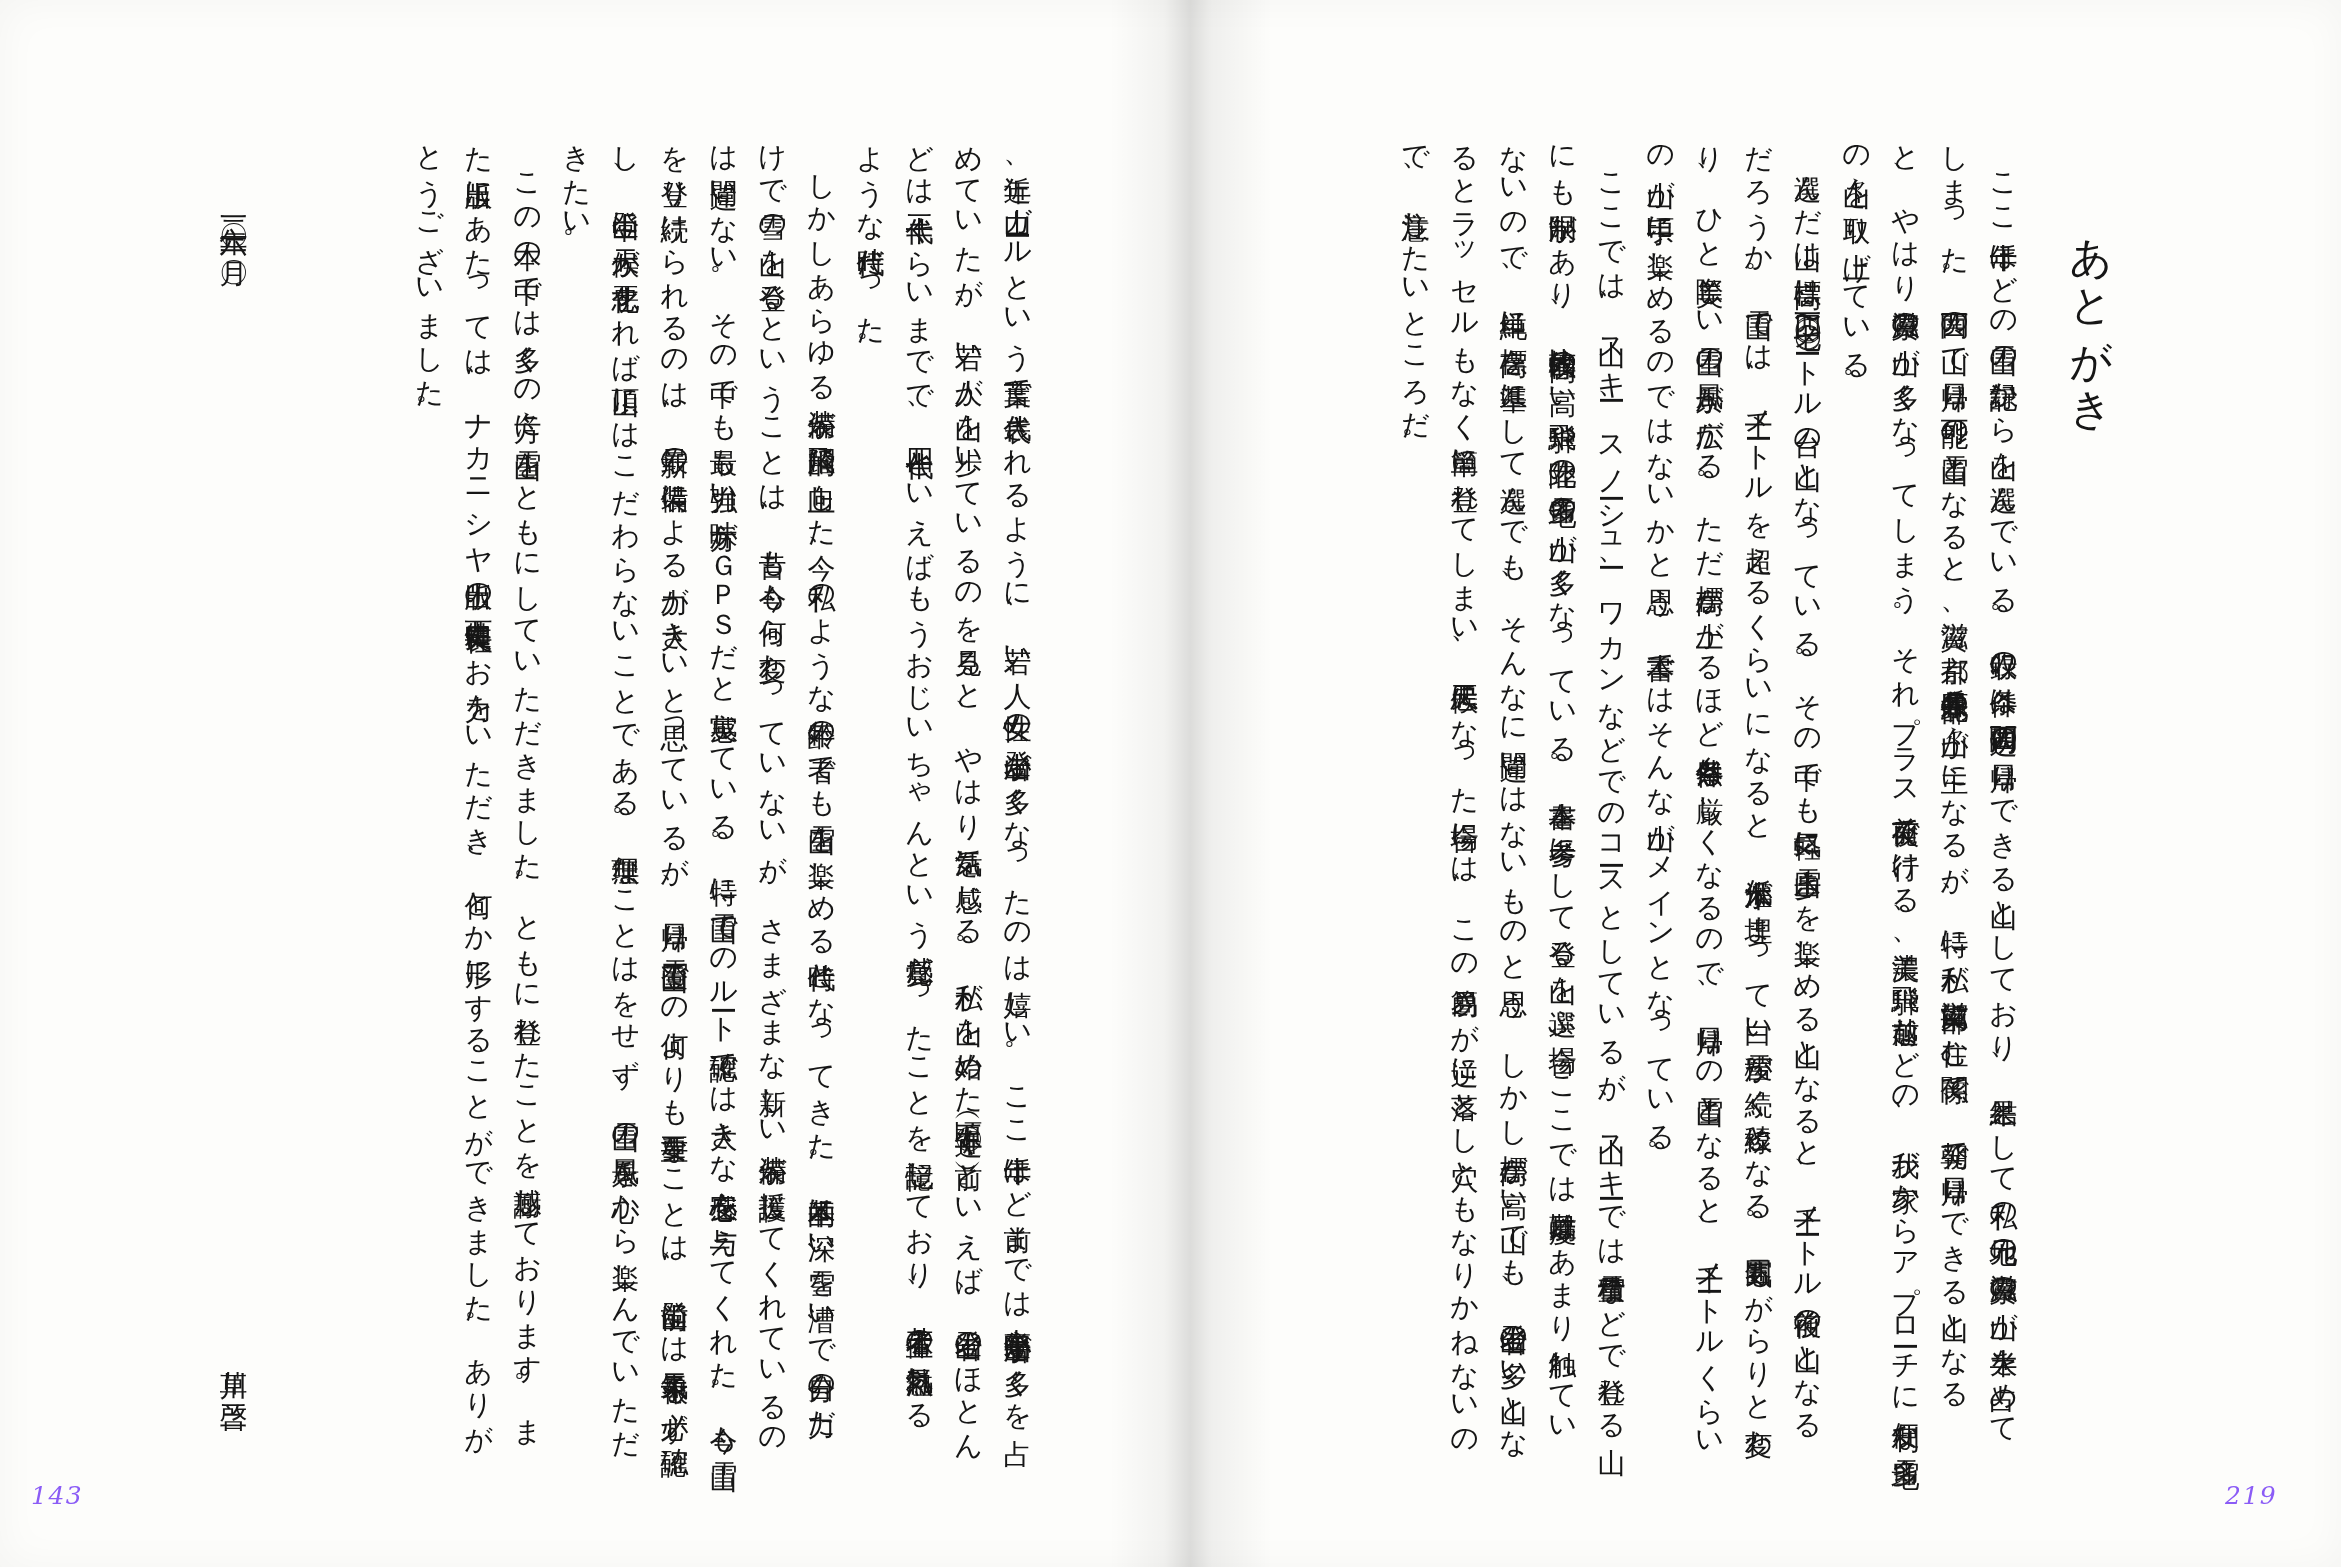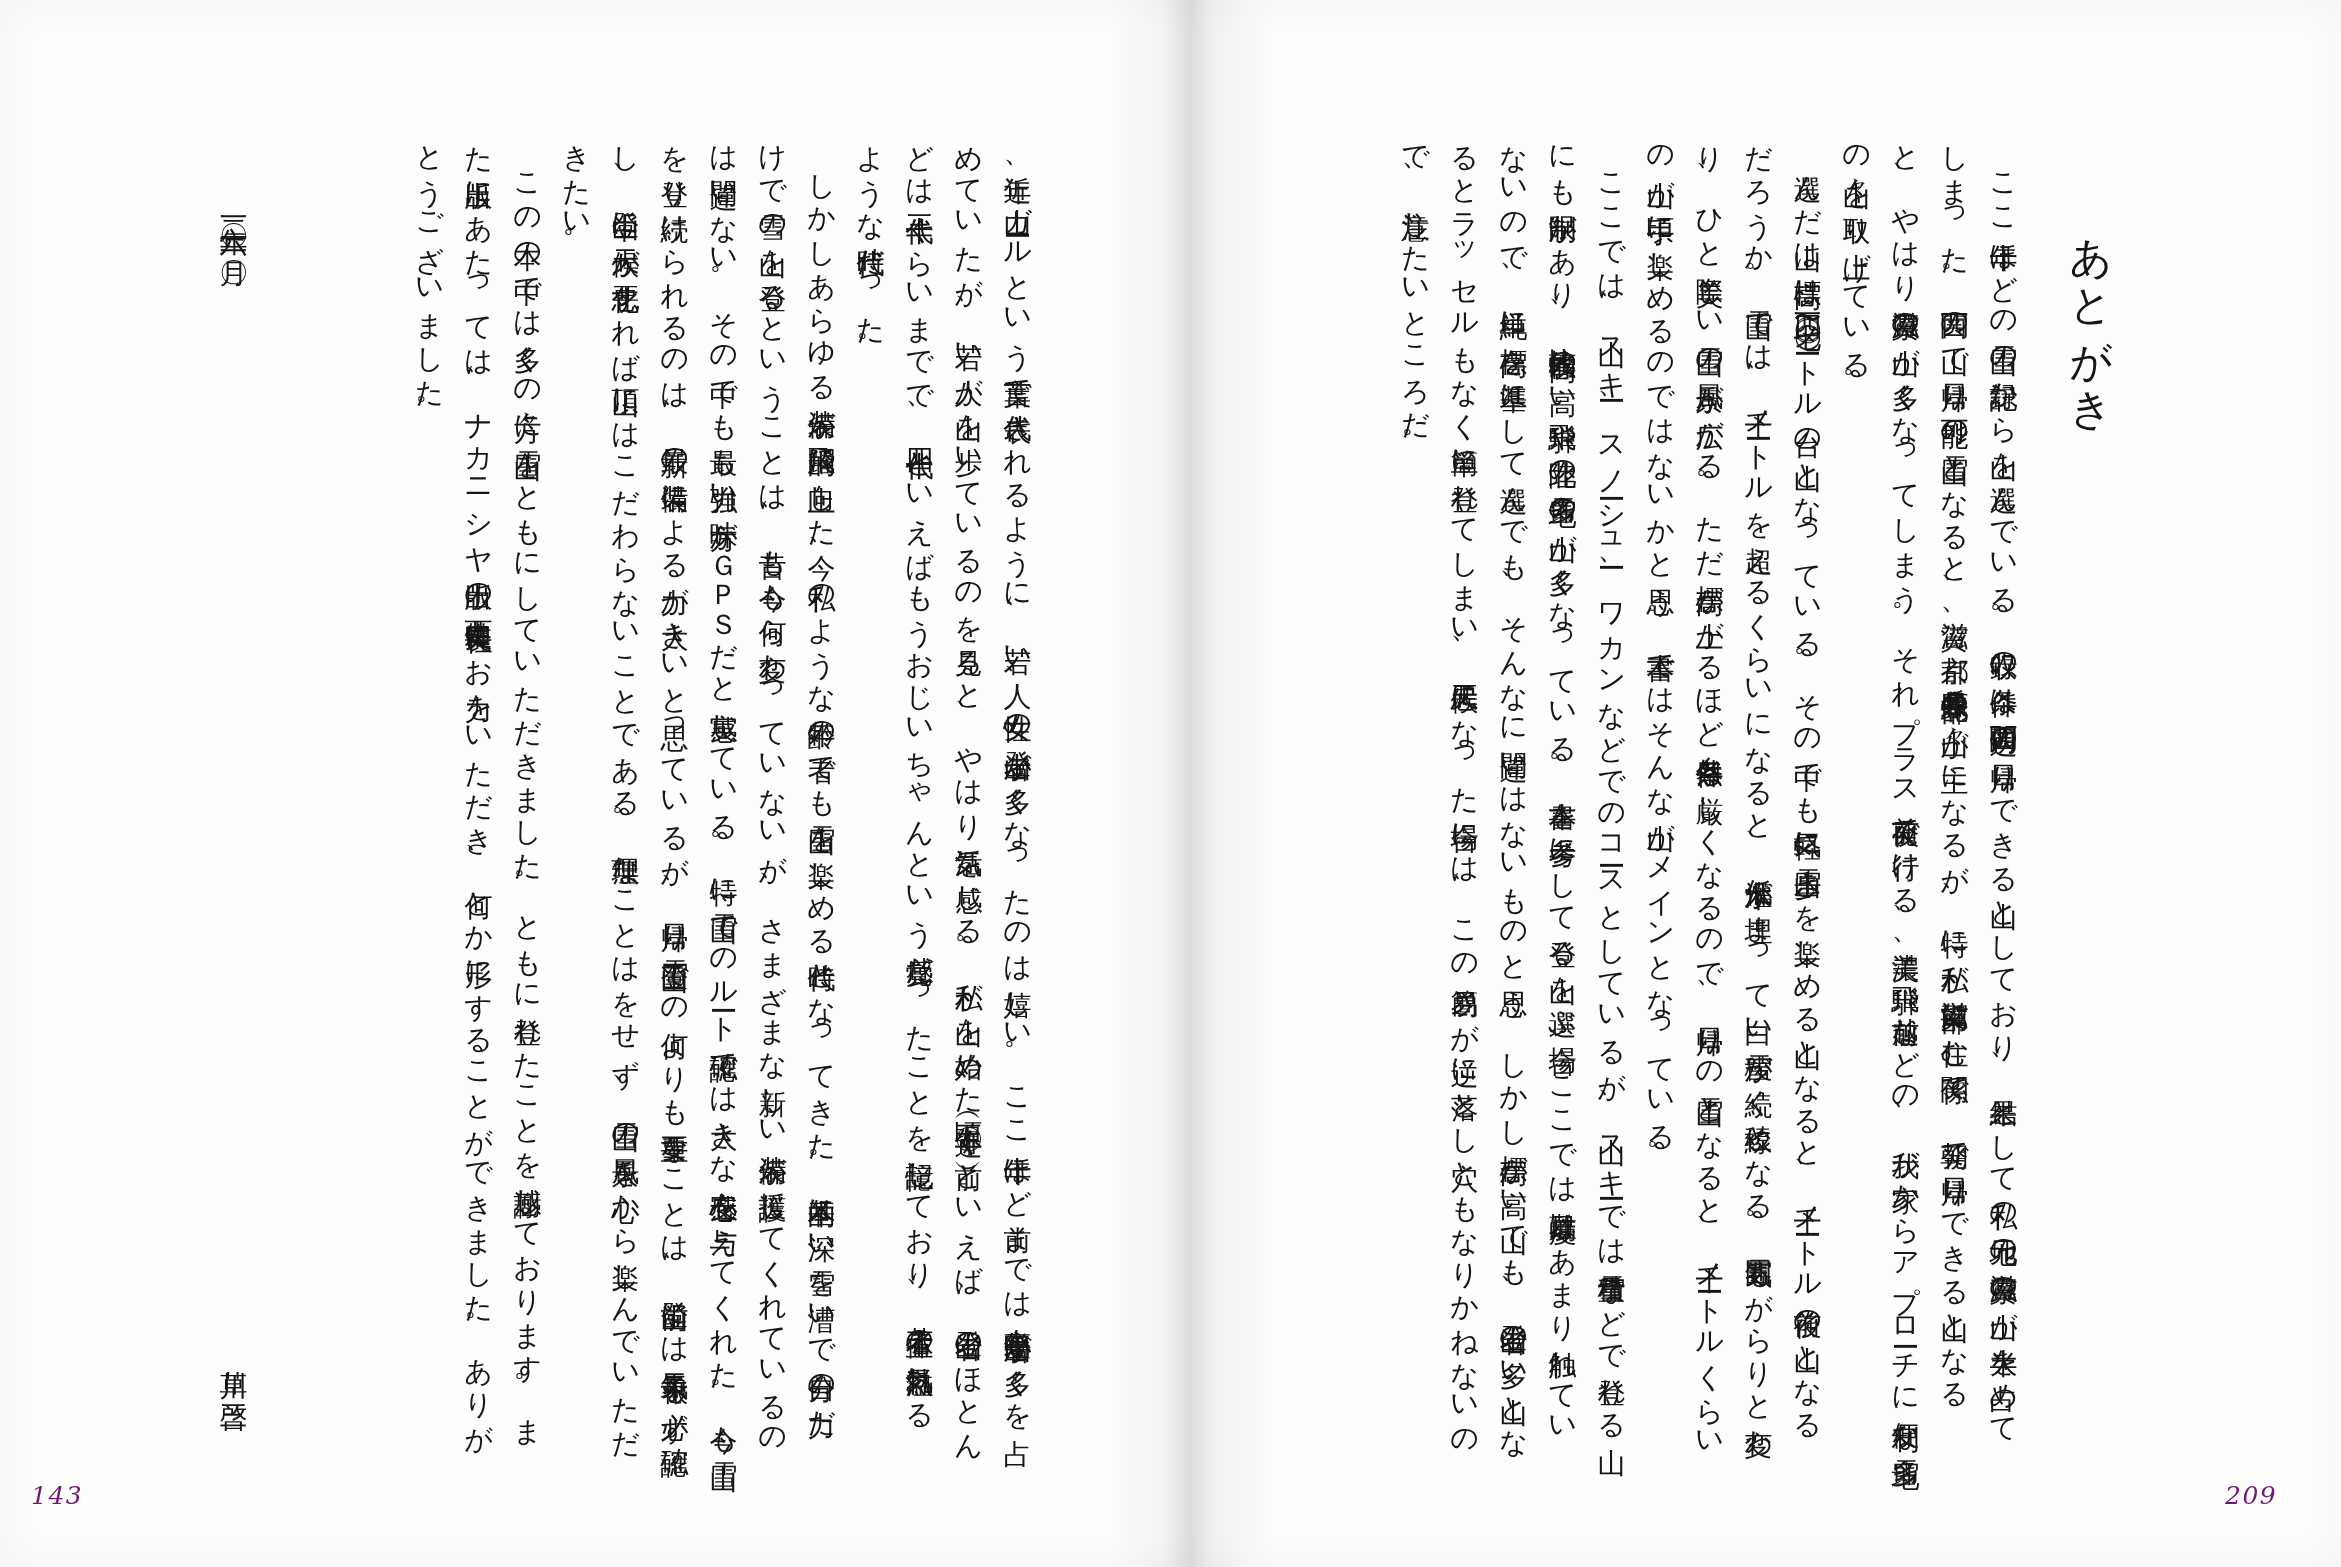--- a/index.html
+++ b/index.html
@@ -91,40 +91,40 @@
     bottom: 65px;
     right: 0;
   }
 
   .pagenum {
     position: absolute;
     top: 1481px;
     font-size: 25px;
     font-style: italic;
     letter-spacing: 1.5px;
-    color: #701a75;
+    color: #8b5cf6;
   }
   .pagenum-left  { left: 31px; }
   .pagenum-right { left: 1054px; } 
 </style>
 </head>
 <body>
 
 <div class="spread">
 
   <div class="gutter"></div>
 
   <section class="page right-page">
     <div class="vtext right-vtext">
       <h1>あとがき</h1>
       <p>ここ十年ほどの雪山の記録から山を選んでいる。収録の条件は関西周辺の日帰りできる山としており、結果として私の地元の滋賀県の山が大半を占めてしまった。関西の山で日帰り可能の雪山となると、滋賀、京都、兵庫各県北部の山々が主になるが、特に私が滋賀南部に住む関係で、朝発で日帰りできる山となると、やはり滋賀県の山が多くなってしまう。それプラス前夜発で行ける、美濃、飛騨、越前などの、我が家からアプローチに便利な多雪地の山々を取り上げている。</p>
       <p>選んだ山は標高は四〇〇〜一七〇〇メートル台の山となっている。その中でも気軽に雪山歩きを楽しめる山となると、千メートル前後の山となるだろうか。雪山では、千メートルを超えるくらいになると、低灌木が埋まって白い雪稜が続く稜線となる。雰囲気もがらりと変わり、ひと際美しい雪山の風景が広がる。ただ標高が上がるほど自然条件も厳しくなるので、日帰りの雪山となると、千メートルくらいの山が手頃に楽しめるのではないかと思う。本書ではそんな山がメインとなっている。</p>
       <p>ここでは、山スキー、スノーシュー、ワカンなどでのコースとしているが、山スキーでは積雪量などで登れる山にも制限があり、比較的標高の高い飛騨や北陸の多雪地の山が多くなっている。本書を参考にして登る山を選ぶ場合、ここでは難易度はあまり触れていないので、単純に標高を基準にして選んでも、そんなに間違いはないものと思う。しかし標高が高い山でも、登山者の多い山となるとラッセルもなく簡単に登れてしまい、悪天候になった場合には、この簡易さが逆に落とし穴ともなりかねないので、注意したいところだ。</p>
     </div>
-    <div class="pagenum pagenum-right">209</div>
+    <div class="pagenum pagenum-right">219</div>
   </section>
 
   <section class="page left-page">
     <div class="vtext left-vtext">
       <p>近年、山ガールという言葉で代表されるように、若い人、女性の登山者が多くなったのは嬉しい。ここ十年ほど前までは中高年登山者が多くを占めていたが、若い人が山を歩いているのを見ると、やはり活気を感じる。私が山を始めた頃（五〇年近く前）といえば、登山者のほとんどは三十代くらいまでで、四十代といえばもうおじいちゃんという感覚だったことを記憶しており、若者主体の熱気溢れるような時代だった。</p>
       <p>しかしあらゆる装備が飛躍的に向上した今、私のような年齢の者でも雪山を楽しめる時代となってきた。基本的に深い雪を漕いで自分の力だけで雪の山を登るということは、昔も今も何ら変わっていないが、さまざまな新しい装備が援護してくれているのは間違いない。その中でも最も力強い味方がＧＰＳだと実感している。特に雪山でのルート確認では大きな安心感を与えてくれた。今も雪山を登り続けられるのは、最新の装備による力が大きいと思っているが、日帰り雪山登山での何よりも重要なことは、登山前には天気予報を必ず確認し、登山中に天候が悪化すれば山頂にはこだわらないことである。無理なことはをせず、雪山の風景を心から楽しんでいただきたい。</p>
       <p>この本の中では多くの方々に雪山をともにしていただきました。ともに登れたことを感謝しております。また出版にあたっては、ナカニシヤ出版の中西健夫社長にお力をいただき、何とか形にすることができました。ありがとうございました。</p>
     </div>
     <div class="colophon">
       <span class="date-span">二〇一六年　一〇月</span>

